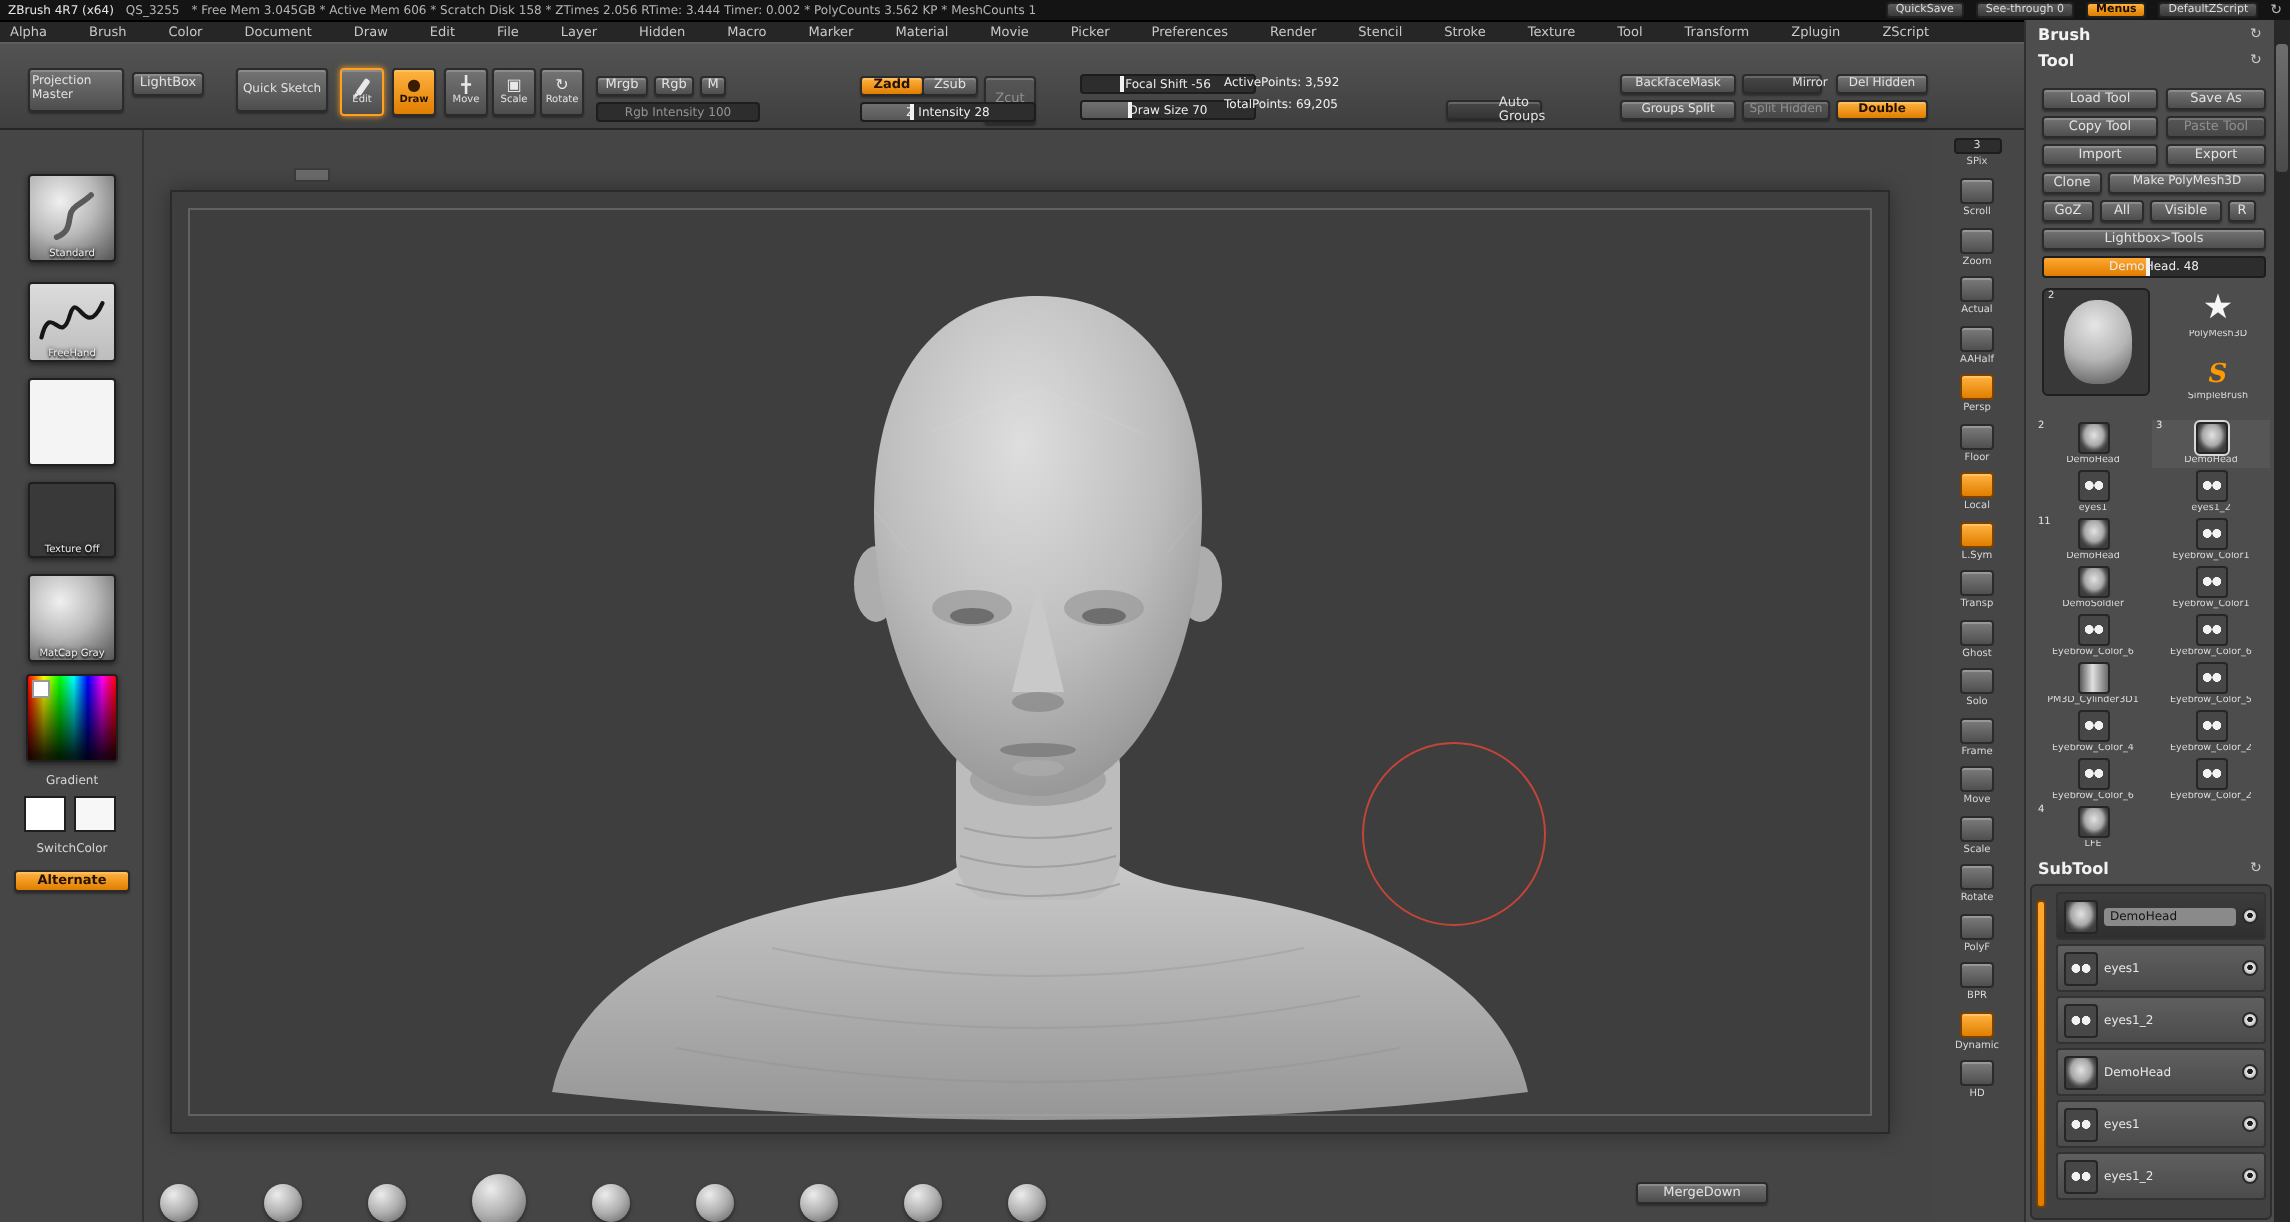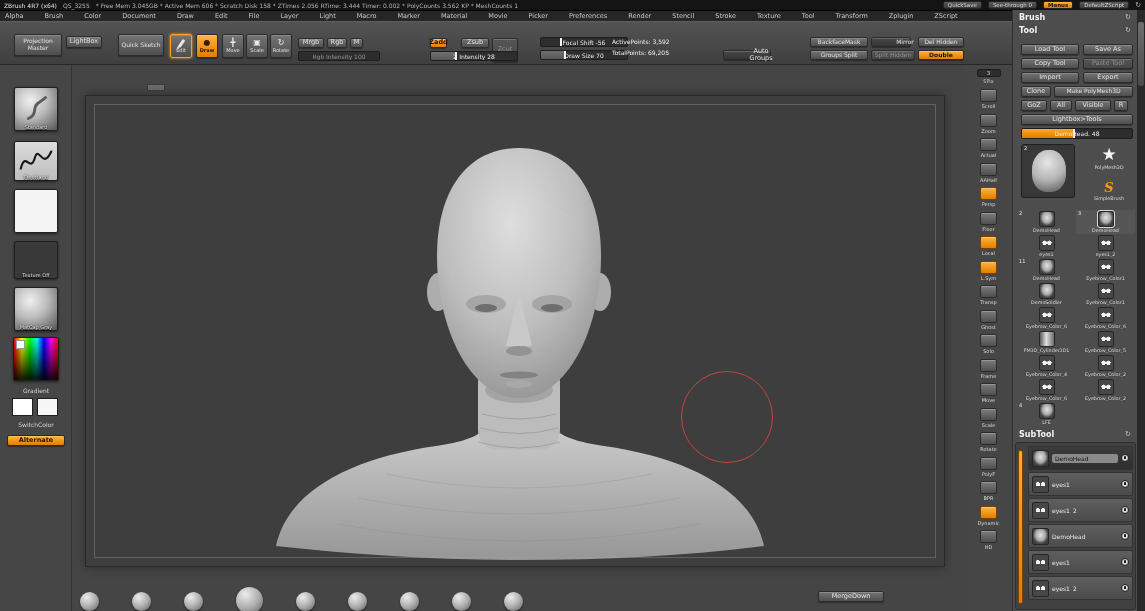--- a/index.html
+++ b/index.html
@@ -15,21 +15,21 @@
   .titlebar .spacer{flex:1;}
   .tb-btn{height:8px;padding:0 4px;display:flex;align-items:center;background:linear-gradient(#5c5c5c,#3a3a3a);
     border:1px solid #222;border-radius:2px;font-size:5.5px;color:#ddd;}
   .tb-btn.orange{background:linear-gradient(#ffb13c,#dd7f00);color:#1a0e00;font-weight:bold;}
   .menubar{position:absolute;left:0;top:10px;width:1145px;height:11px;background:#262626;border-top:1px solid #000;
     display:flex;align-items:center;gap:21px;padding:0 5px;font-size:6.5px;color:#c9c9c9;}
   .toolbar{position:absolute;left:0;top:21px;width:1145px;height:44px;
     background:linear-gradient(#535353,#3f3f3f);border-top:1px solid #5e5e5e;border-bottom:1px solid #262626;}
 
   
-  .btn{position:absolute;display:flex;align-items:center;justify-content:center;text-align:center;
+  .btn{position:absolute;display:flex;align-items:center;justify-content:center;
     font-size:6.5px;color:#e2e2e2;background:linear-gradient(#747474,#4e4e4e);border:1px solid #2b2b2b;
     border-radius:2px;box-shadow:inset 0 1px 0 rgba(255,255,255,.18),0 1px 1px rgba(0,0,0,.35);line-height:1.15;}
   .btn.orange{background:linear-gradient(#ffb341,#e07e00);color:#241200;font-weight:bold;}
   .btn.dark{background:linear-gradient(#474747,#353535);padding-left:28px;}
   .btn.disabled{color:#909090;background:linear-gradient(#565656,#474747);}
   .btn.small{font-size:6px;}
   .slider{position:absolute;display:flex;align-items:center;justify-content:center;font-size:6px;color:#ececec;
     background:#2d2d2d;border:1px solid #1d1d1d;border-radius:2px;overflow:hidden;}
   .slider .fill{position:absolute;left:0;top:0;bottom:0;background:linear-gradient(#707070,#585858);}
   .slider .fill.orange{background:linear-gradient(#ffa830,#df7d00);}
@@ -145,21 +145,21 @@
     <span class="menu-item">Document</span>
 
     <span class="menu-item">Draw</span>
 
     <span class="menu-item">Edit</span>
 
     <span class="menu-item">File</span>
 
     <span class="menu-item">Layer</span>
 
-    <span class="menu-item">Light</span>
+    <span class="menu-item">Hidden</span>
 
     <span class="menu-item">Macro</span>
 
     <span class="menu-item">Marker</span>
 
     <span class="menu-item">Material</span>
 
     <span class="menu-item">Movie</span>
 
     <span class="menu-item">Picker</span>
@@ -209,21 +209,21 @@
     <span class="ib-label">Rotate</span>
   </div>
 
   <div class="btn" style="left:298px;top:16px;width:26px;height:10px;">Mrgb</div>
   <div class="btn" style="left:327px;top:16px;width:20px;height:10px;">Rgb</div>
   <div class="btn" style="left:350px;top:16px;width:13px;height:10px;">M</div>
   <div class="slider disabled" style="left:298px;top:29px;width:82px;height:10px;">
     <span>Rgb Intensity 100</span>
   </div>
 
-  <div class="btn orange" style="left:430px;top:16px;width:17px;height:10px;">Zadd</div>
+  <div class="btn orange" style="left:430px;top:16px;width:32px;height:10px;">Zadd</div>
   <div class="btn" style="left:461px;top:16px;width:28px;height:10px;">Zsub</div>
   <div class="btn disabled" style="left:492px;top:16px;width:26px;height:24px;">Zcut</div>
   <div class="slider" style="left:430px;top:29px;width:88px;height:10px;">
     <div class="fill" style="width:28%;"></div>
     <div class="marker" style="left:28%;"></div>
     <span>Z Intensity 28</span>
   </div>
 
   <div class="slider" style="left:540px;top:15px;width:88px;height:10px;">
     <div class="marker" style="left:22%;"></div>

